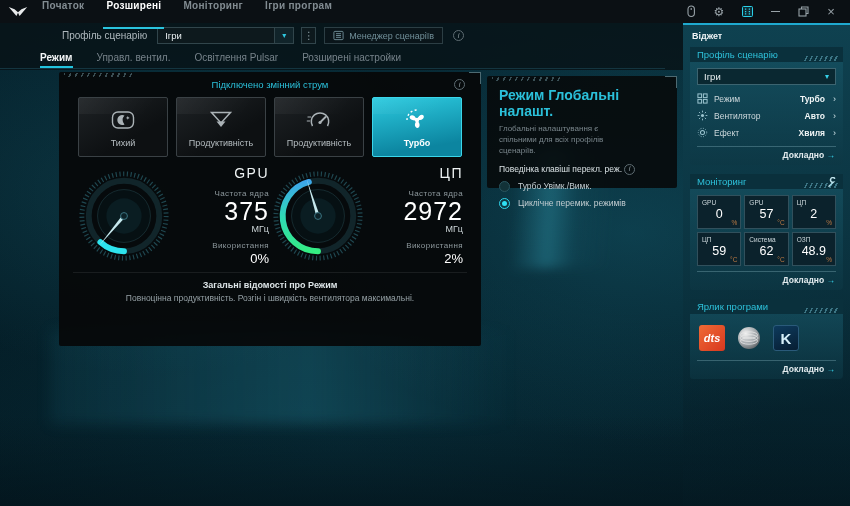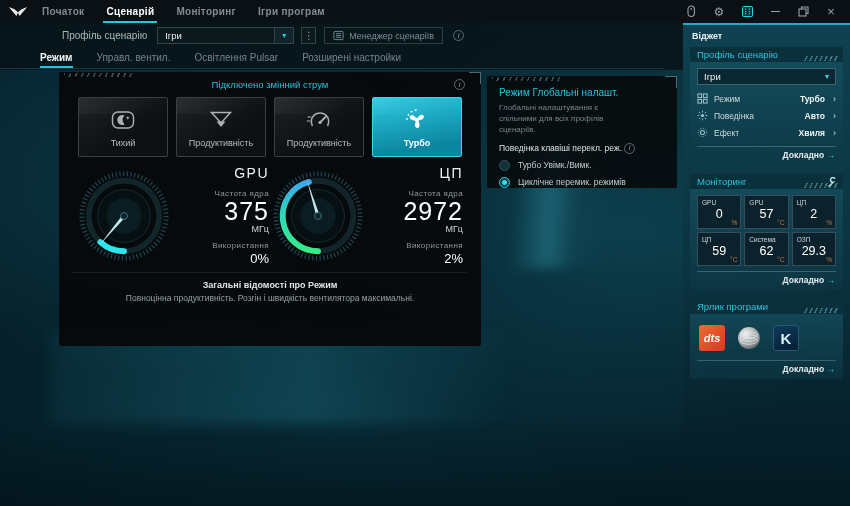--- a/index.html
+++ b/index.html
@@ -20,21 +20,21 @@
     background:linear-gradient(90deg, rgba(40,140,165,.10), rgba(52,170,195,.22) 45%, transparent 80%); filter:blur(7px); }
   .streak3 { position:absolute; left:0; top:415px; width:850px; height:95px; z-index:0;
     background:linear-gradient(180deg, rgba(6,30,40,0), rgba(3,17,24,.6)); }
   .topchrome { position:absolute; left:0; top:23px; width:683px; height:47px; z-index:1;
     background:rgba(8,17,21,.80); }
 
   
   .titlebar { position:absolute; left:0; top:0; width:850px; height:23px; z-index:5;
     background:#0b1014; display:flex; align-items:center; }
   .logo { margin:0 10px 0 8px; display:flex; }
-  .nav { display:flex; gap:22px; margin-left:4px; height:100%; align-items:center; }
+  .nav { display:flex; gap:22px; margin-left:4px; height:100%; }
   .nav-item { position:relative; font-size:10px; font-weight:bold; color:#828c92; cursor:default; letter-spacing:.3px; }
   .nav-item.active { color:#fff; }
   .nav-item.active::after { content:""; position:absolute; left:-3px; right:-3px; bottom:-6px; height:2px; background:#2ac4de; }
   .win-controls { margin-left:auto; display:flex; align-items:center; gap:14px; padding-right:12px; }
   .wc { width:14px; height:14px; display:flex; align-items:center; justify-content:center; color:#98a2a8; font-size:11px; }
   .wc svg { display:block; }
   .wc.gear { font-size:12px; line-height:1; }
   .wc.close { font-size:13px; }
   .minline { width:9px; border-top:1.4px solid #98a2a8; display:block; }
 
@@ -104,21 +104,21 @@
   .g-unit { font-size:9px; color:#cdd6d9; margin-bottom:7px; }
   .g-usage { font-size:13px; color:#fff; margin-top:1px; }
 
   .divider { margin:6px 14px 0; border-top:1px solid rgba(255,255,255,.08); }
   .summary { text-align:center; margin-top:7px; padding:0 30px; }
   .summary-title { font-size:9px; font-weight:bold; color:#dde5e8; }
   .summary-text { font-size:8.5px; color:#95a0a5; margin-top:3px; }
 
   
   .global-panel { left:487px; top:76px; width:190px; height:112px; padding:11px 12px 0; background:rgba(7,10,11,.9); }
-  .gp-title { font-size:10px; font-weight:normal; color:#2bc0da; }
+  .gp-title { font-size:14px; font-weight:bold; color:#2bc0da; }
   .gp-desc { font-size:8px; color:#79858b; line-height:1.4; margin-top:4px; width:135px; }
   .gp-behavior { display:flex; align-items:center; gap:2px; margin-top:7px; font-size:8.5px; color:#d9e1e4; }
   .gp-option { display:flex; align-items:center; margin-top:6px; }
   .radio { width:11px; height:11px; border-radius:50%; background:#123238; border:1px solid #2a555f;
     display:inline-flex; align-items:center; justify-content:center; flex:none; }
   .radio.sel { background:#0d3a44; border-color:#2fd4ea; }
   .radio.sel .dot { width:5px; height:5px; border-radius:50%; background:#2fe0f4; }
   .radio-label { font-size:8.5px; color:#c3cdd1; margin-left:8px; }
 
   
@@ -172,21 +172,21 @@
   <div class="topchrome"></div>
 
   <header class="titlebar">
     <span class="logo">
       <svg width="20" height="15" viewBox="0 0 26 18">
           <path d="M1 3 L11 15 L13 10.5 L15 15 L25 3 L17.5 6 L13 10 L8.5 6 Z" fill="#e8ebec"></path>
         </svg>
     </span>
     <nav class="nav">
       <div class="nav-item">Початок</div>
-      <div class="nav-item active">Сценарій</div>
+      <div class="nav-item active">Розширені</div>
       <div class="nav-item">Моніторинг</div>
       <div class="nav-item">Ігри програм</div>
     </nav>
     <div class="win-controls">
       <span class="wc">
         <svg width="12" height="13" viewBox="0 0 12 13">
             <rect x="3" y="1" width="6.4" height="10.5" rx="3.2" fill="none" stroke="#98a2a8" stroke-width="1.1"></rect>
             <line x1="6.2" y1="3" x2="6.2" y2="5" stroke="#98a2a8" stroke-width="1.1"></line>
           </svg>
       </span>
@@ -399,21 +399,21 @@
                 <line x1="6" y1="0.7" x2="6" y2="2.6"></line>
                 <line x1="6" y1="9.4" x2="6" y2="11.3"></line>
                 <line x1="0.7" y1="6" x2="2.6" y2="6"></line>
                 <line x1="9.4" y1="6" x2="11.3" y2="6"></line>
                 <line x1="2.2" y1="2.2" x2="3.5" y2="3.5"></line>
                 <line x1="8.5" y1="8.5" x2="9.8" y2="9.8"></line>
                 <line x1="2.2" y1="9.8" x2="3.5" y2="8.5"></line>
                 <line x1="8.5" y1="3.5" x2="9.8" y2="2.2"></line>
               </g>
             </svg>
-          <span class="lbl">Поведінка</span>
+          <span class="lbl">Вентилятор</span>
           <span class="val">Авто</span>
           <span class="rchev">›</span>
         </div>
         <div class="side-row">
           <svg width="11" height="11" viewBox="0 0 12 12">
               <circle cx="6" cy="6" r="2.2" fill="none" stroke="#9cc5d0" stroke-width="1.1"></circle>
               <circle cx="6" cy="6" r="4.6" fill="none" stroke="#9cc5d0" stroke-width="1" stroke-dasharray="1 1.7"></circle>
             </svg>
           <span class="lbl">Ефект</span>
           <span class="val">Хвиля</span>
@@ -460,21 +460,21 @@
             <span class="t-value">59</span>
             <span class="t-unit">°C</span>
           </div>
           <div class="tile">
             <span class="t-label">Система</span>
             <span class="t-value">62</span>
             <span class="t-unit">°C</span>
           </div>
           <div class="tile">
             <span class="t-label">ОЗП</span>
-            <span class="t-value">29.3</span>
+            <span class="t-value">48.9</span>
             <span class="t-unit">%</span>
           </div>
         </div>
         <div class="sec-foot">
           <span>
             <span>Докладно</span>
             <span class="arrow">→</span>
           </span>
         </div>
       </div>

